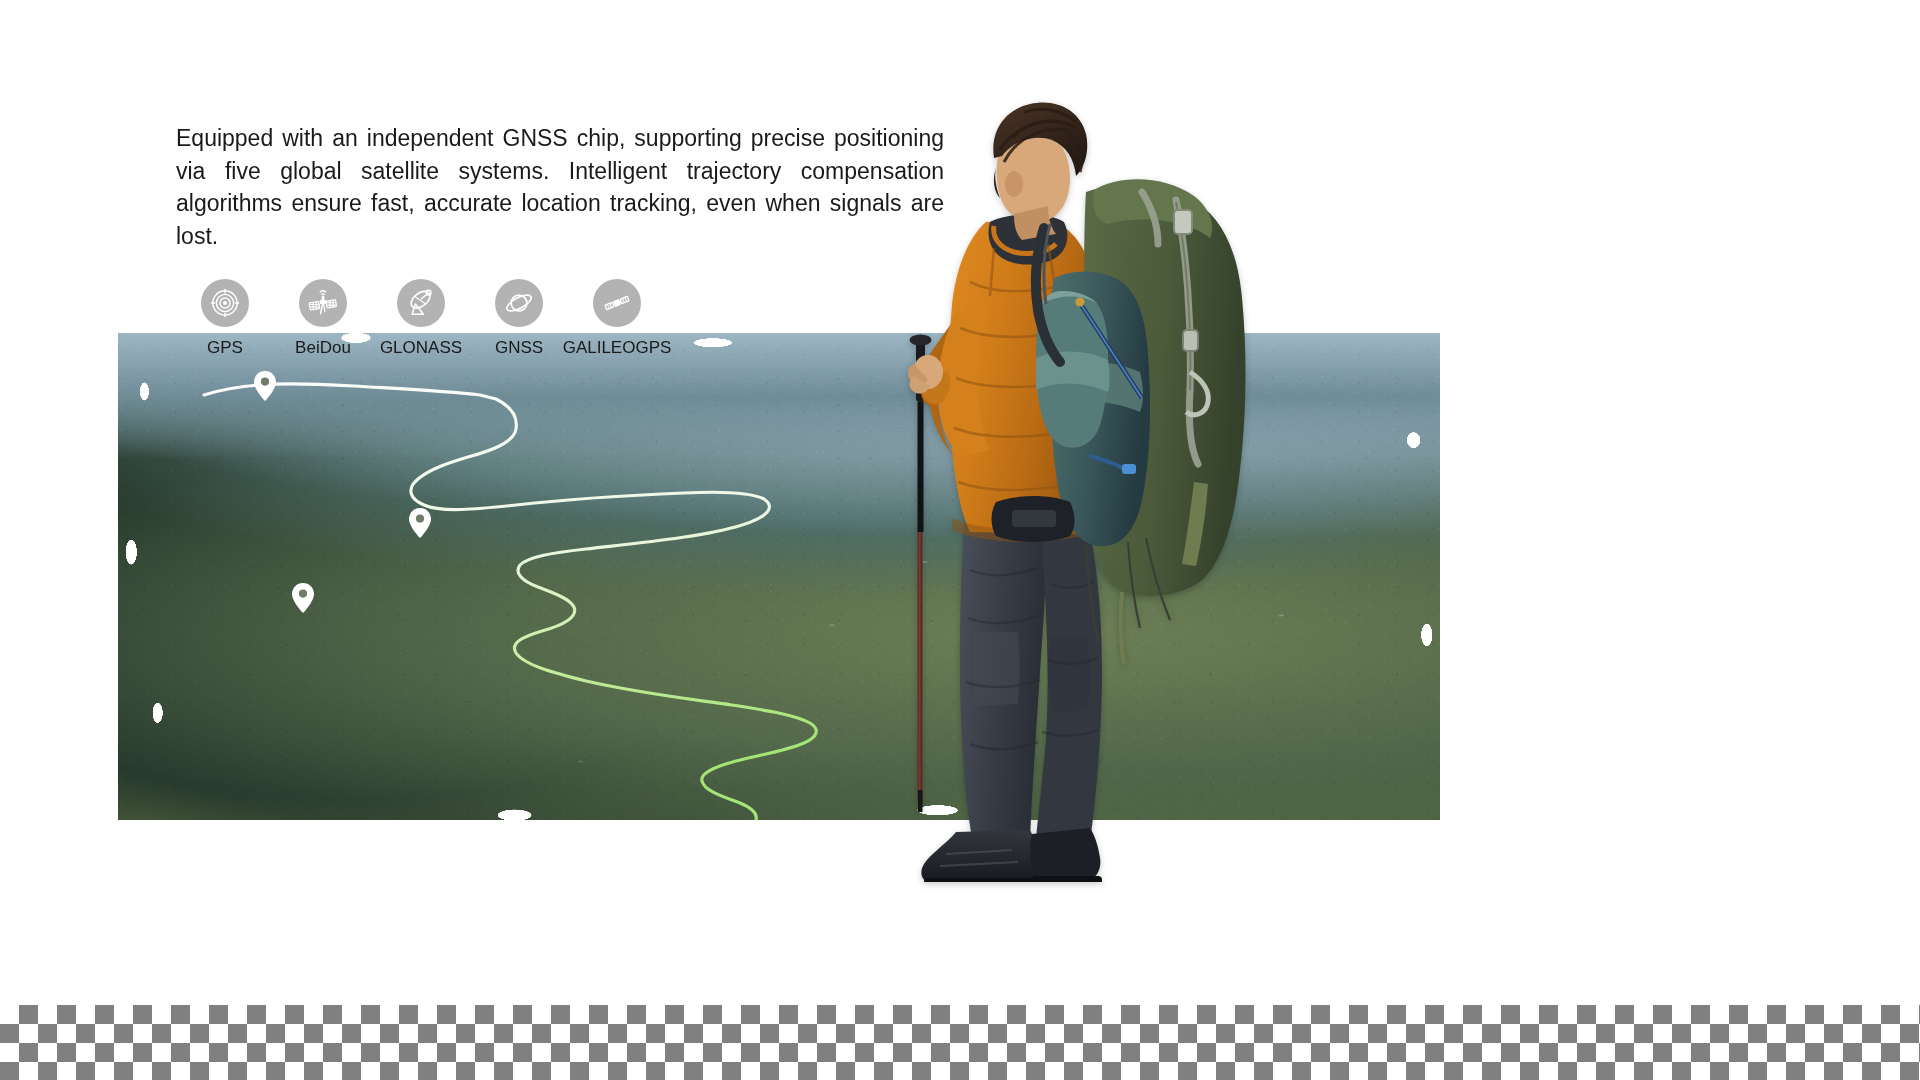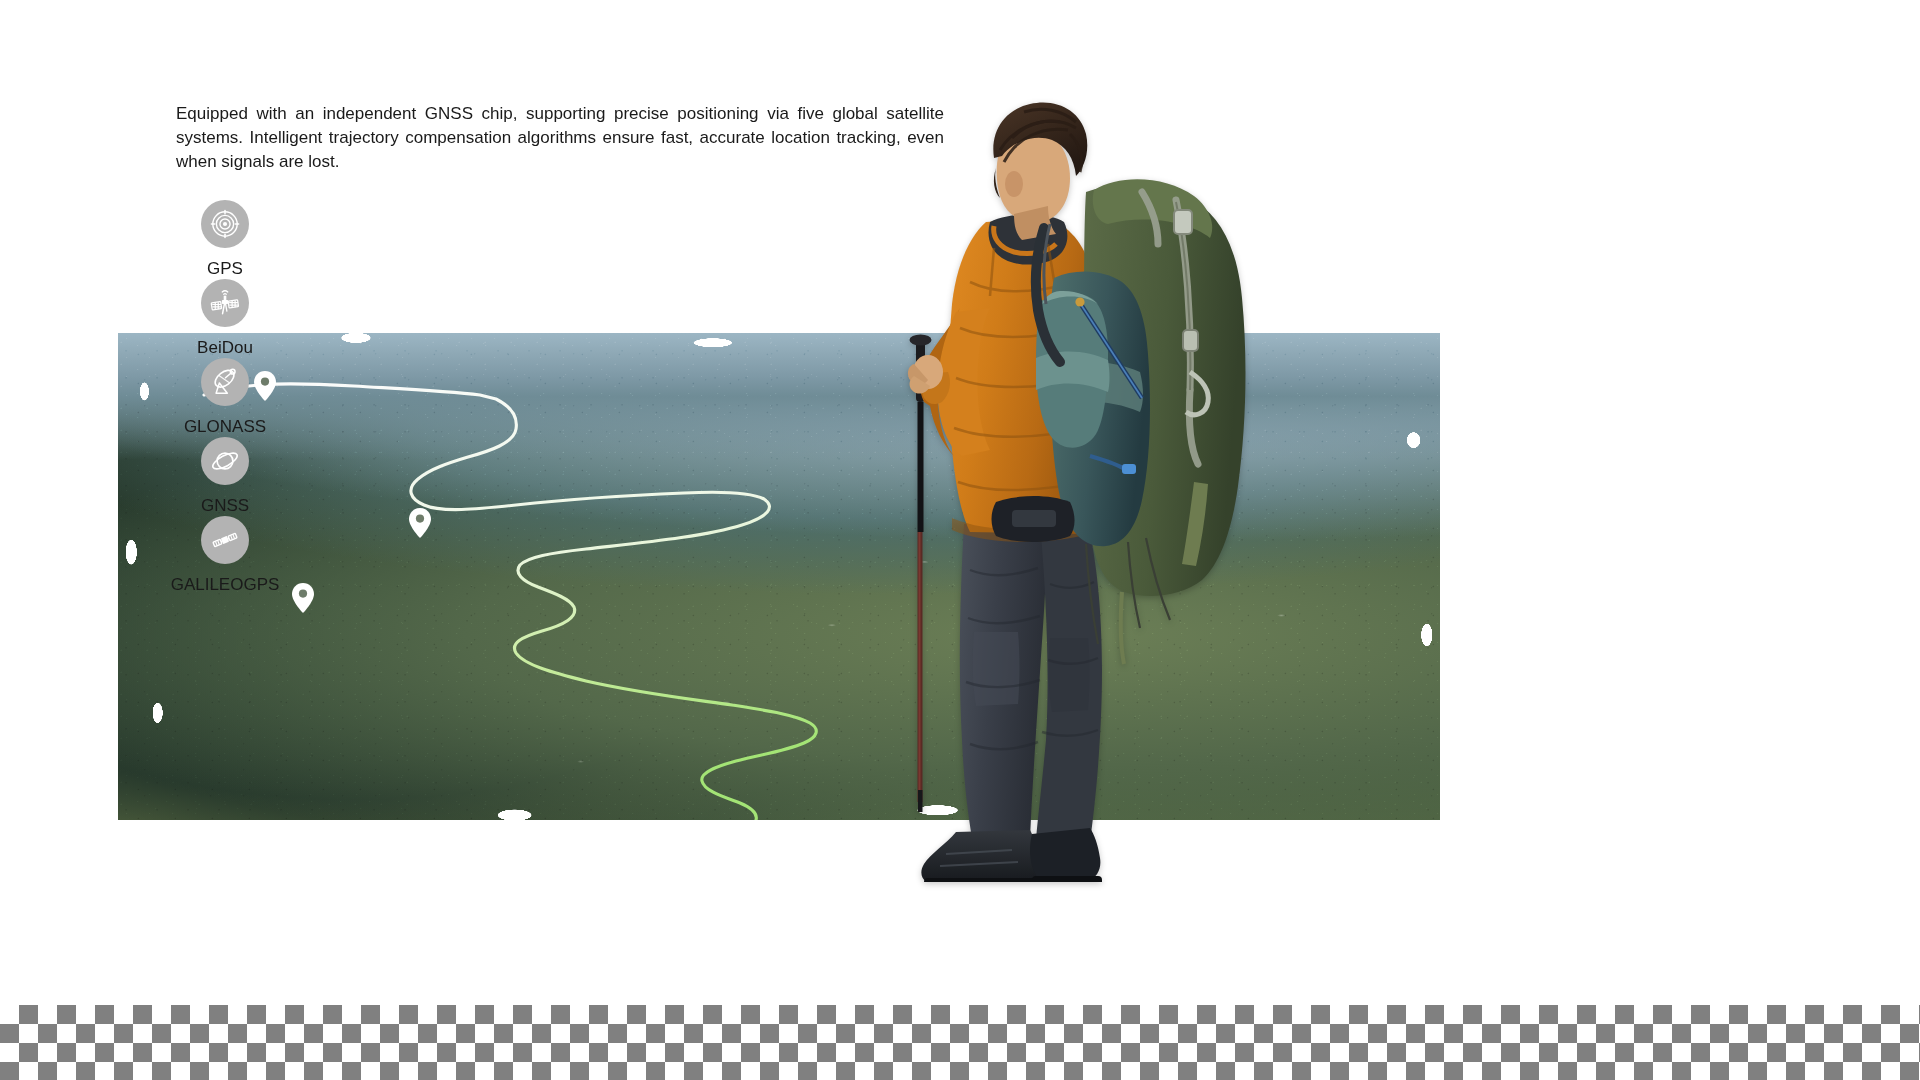--- a/index.html
+++ b/index.html
@@ -115,27 +115,27 @@
     position:relative; display:inline-block;
     font-size:52px; font-weight:700; letter-spacing:-1.2px;
     color:#0a0a0a; line-height:1.12; white-space:nowrap;
   }
   #title-highlight{
     position:absolute; left:-6px; top:28px;
     width:112px; height:34px; z-index:-1;
   }
 
   #page-subtitle{
-    margin-top:14px;
-    font-size:17px; line-height:1.42; color:#1a1a1a;
+    margin-top:34px;
+    font-size:23px; line-height:1.42; color:#1a1a1a;
     text-align:justify; width:768px; font-weight:400;
   }
 
   
-  #systems-row{ margin-top:26px; display:flex; align-items:flex-start; gap:0;flex-direction:column; }
+  #systems-row{ margin-top:26px; display:flex; align-items:flex-start; gap:0; }
   .system-item{
     display:flex; flex-direction:column; align-items:center;
     width:98px; flex:0 0 auto;
   }
   .system-icon{
     width:48px; height:48px; border-radius:50%;
     background:#b3b3b3;
     display:flex; align-items:center; justify-content:center;
   }
   .system-label{

